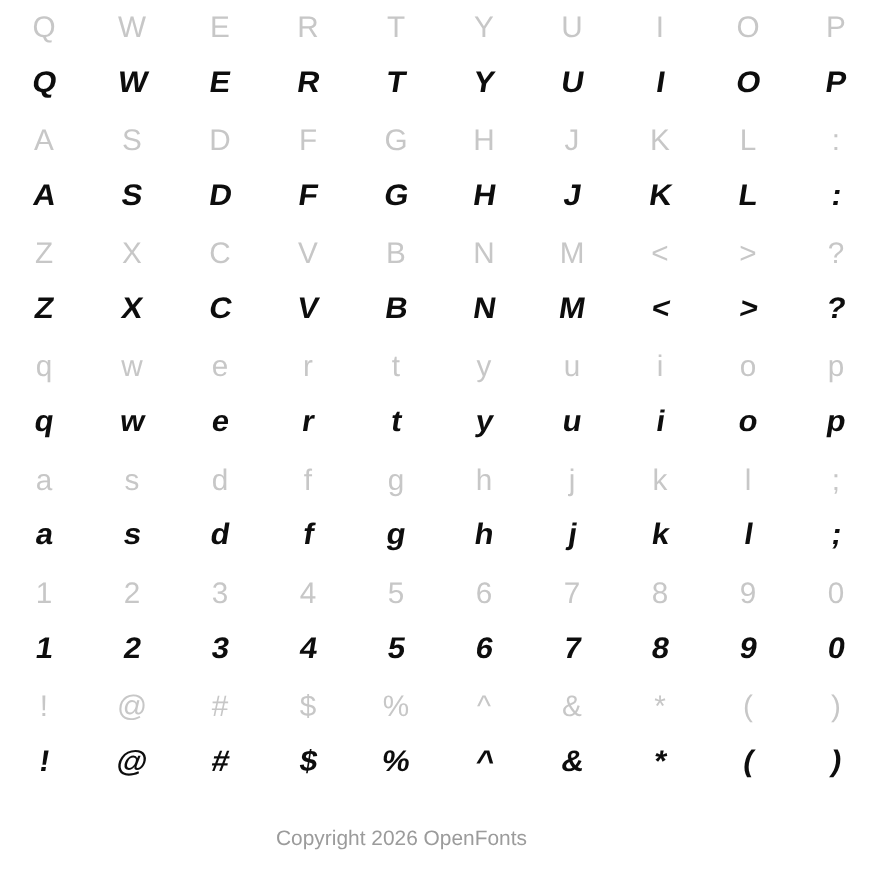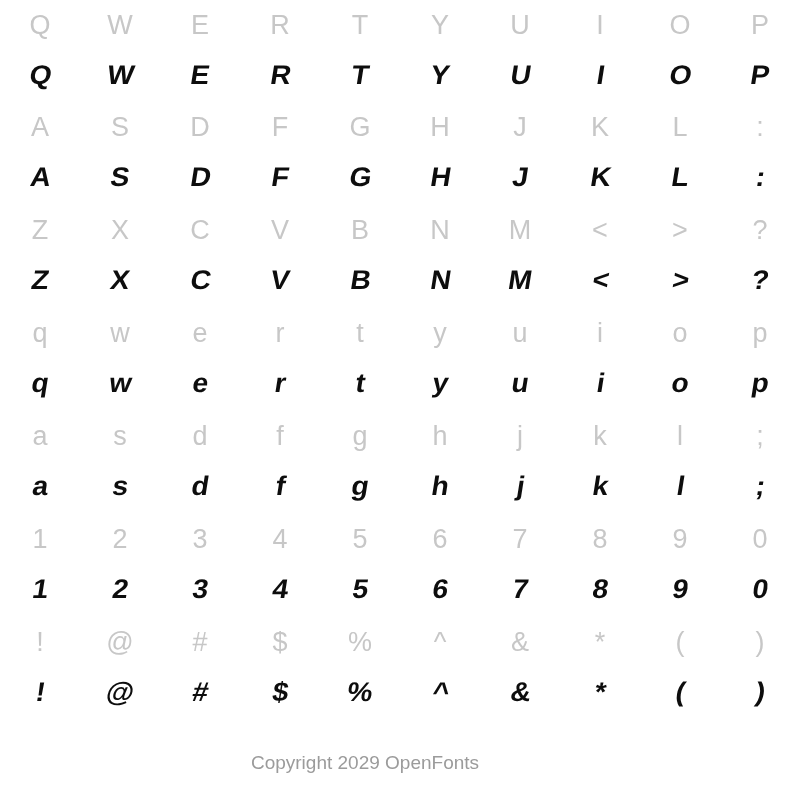--- a/index.html
+++ b/index.html
@@ -552,15 +552,15 @@
             <span class="glyph">(</span>
           </div>
           <div class="cell">
             <span class="glyph">)</span>
           </div>
         </div>
       </div>
     </div>
 
   <div class="footer">
-    <span class="copyright">Copyright 2029 OpenFonts</span>
+    <span class="copyright">Copyright 2026 OpenFonts</span>
   </div>
 </div>
 
 </body></html>

